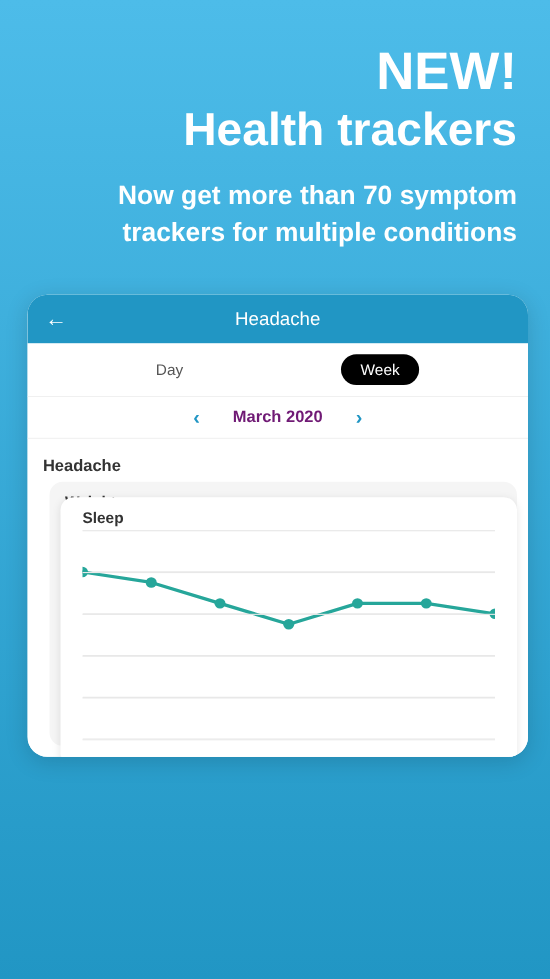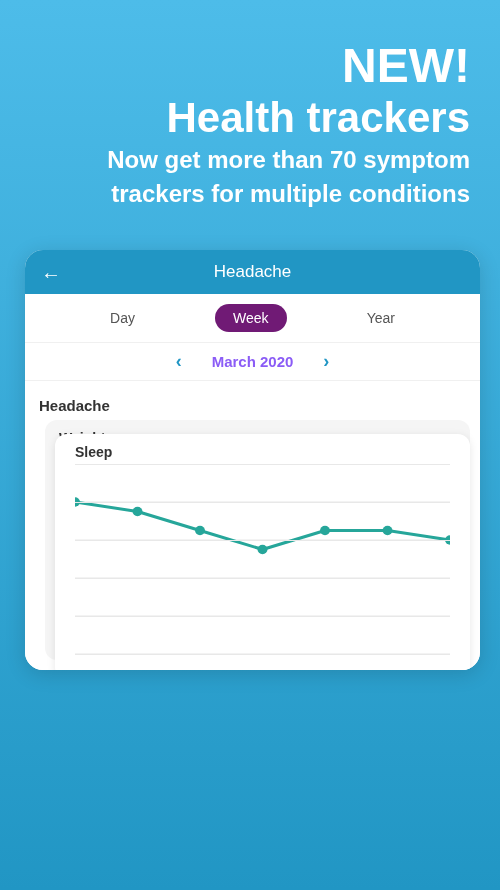--- a/index.html
+++ b/index.html
@@ -23,20 +23,21 @@
     .hero-new {
       font-size: 48px;
       font-weight: 900;
       line-height: 1.1;
     }
 
     .hero-title {
       font-size: 42px;
       font-weight: 800;
       line-height: 1.2;
+      margin-bottom: 18px;
     }
 
     .hero-subtitle {
       font-size: 24px;
       font-weight: 600;
       line-height: 1.4;
       color: white;
     }
 
     .card-stack-container {
@@ -118,21 +119,21 @@
     .tab-item {
       padding: 6px 18px;
       border-radius: 20px;
       font-size: 14px;
       font-weight: 500;
       color: #555;
       cursor: pointer;
     }
 
     .tab-item.active {
-      background: #701a75;
+      background: #000000;
       color: white;
     }
 
     .date-nav {
       display: flex;
       align-items: center;
       justify-content: center;
       gap: 30px;
       padding: 8px 20px;
       background: white;
@@ -142,21 +143,21 @@
     .date-nav-arrow {
       color: #2196c4;
       font-size: 18px;
       cursor: pointer;
       font-weight: bold;
     }
 
     .date-nav-label {
       font-size: 15px;
       font-weight: 600;
-      color: #8b5cf6;
+      color: #701a75;
     }
 
     .chart-area {
       padding: 10px 10px 0 10px;
       background: white;
       position: relative;
     }
 
     .chart-section-title {
       font-size: 15px;
@@ -281,21 +282,20 @@
   <div class="main-card">
 
     <div class="card-header">
       <span class="card-header-back">←</span>
       <span class="card-header-title">Headache</span>
     </div>
 
     <div class="tab-bar">
       <div class="tab-item">Day</div>
       <div class="tab-item active">Week</div>
-      <div class="tab-item">Year</div>
     </div>
 
     <div class="date-nav">
       <span class="date-nav-arrow">‹</span>
       <span class="date-nav-label">March 2020</span>
       <span class="date-nav-arrow">›</span>
     </div>
 
     <div class="chart-area">
       <div class="chart-section-title">Headache</div>

